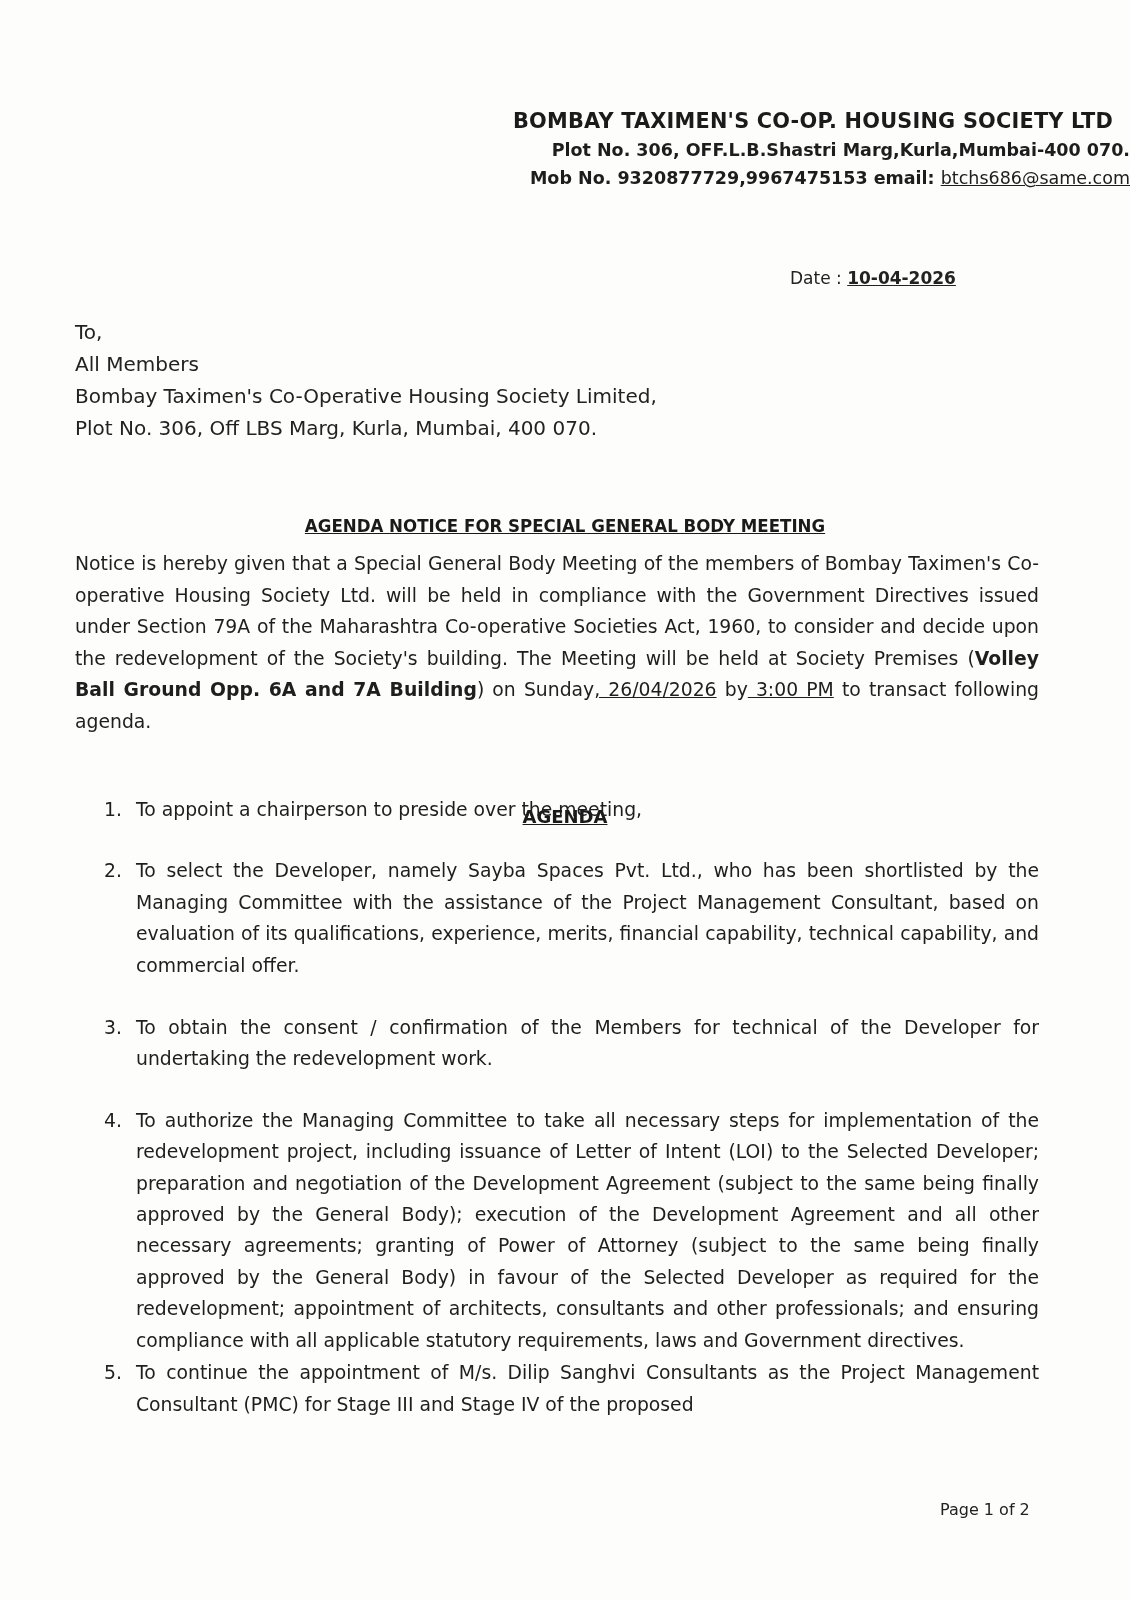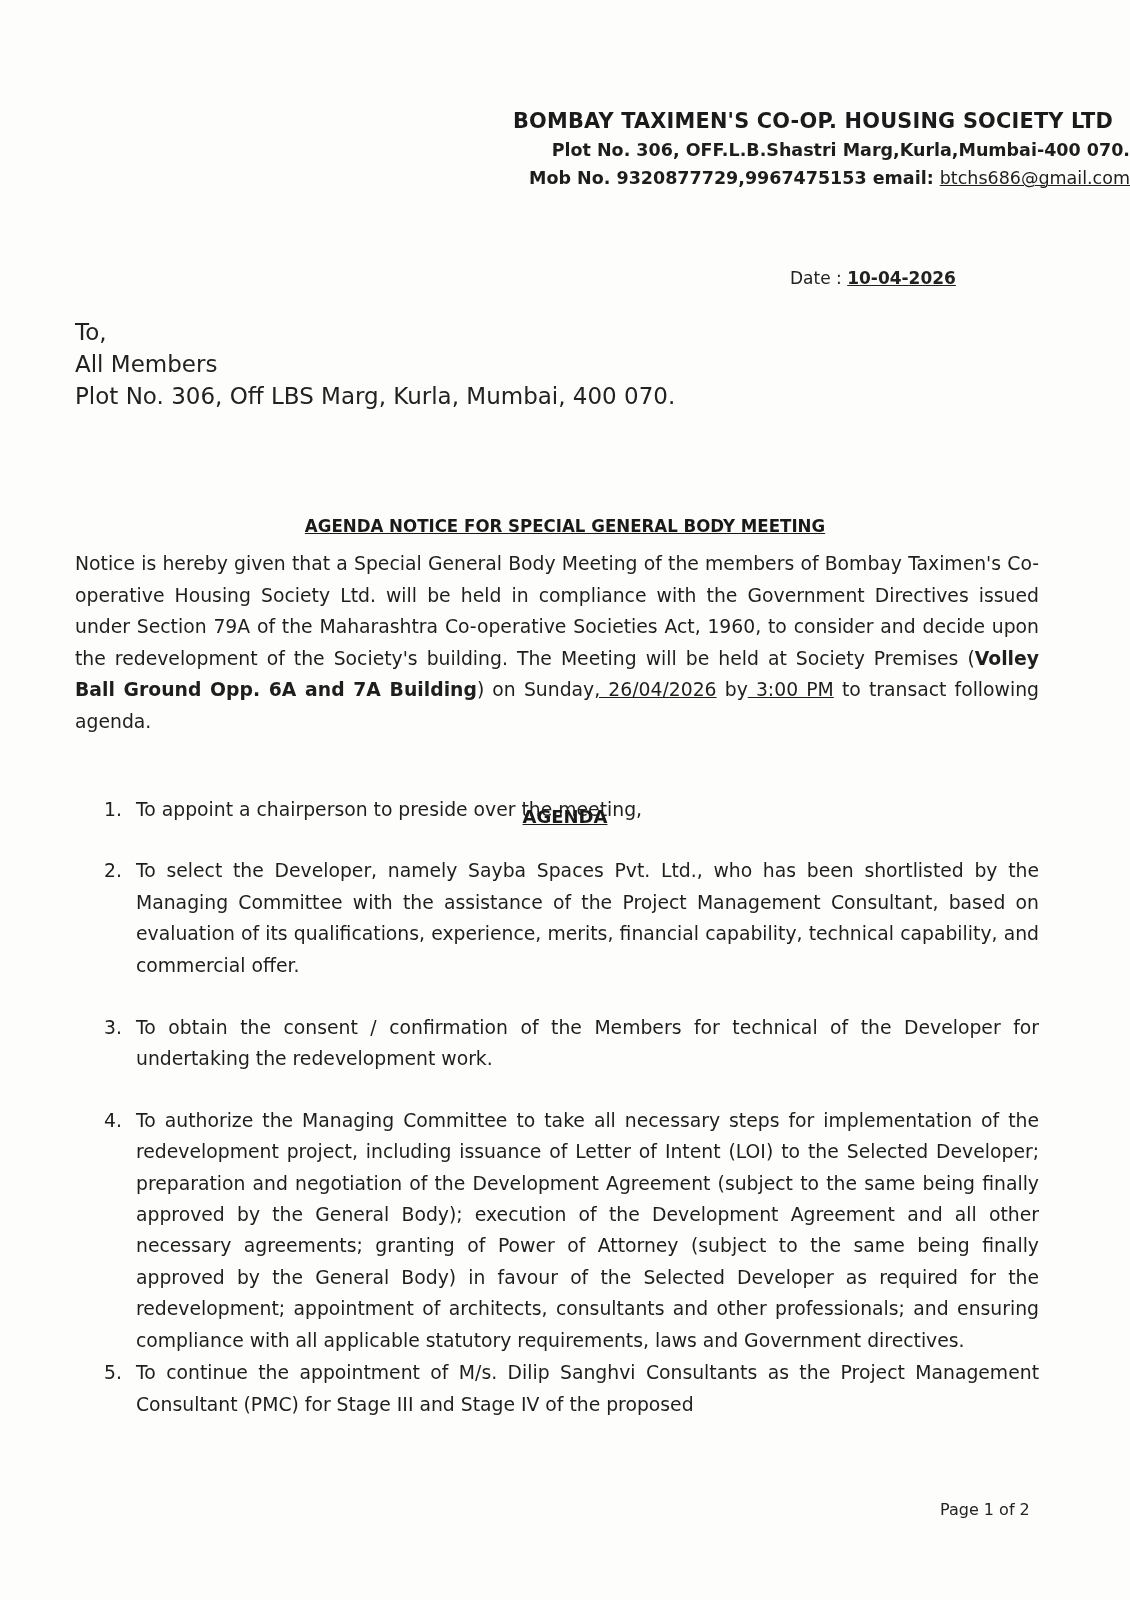--- a/index.html
+++ b/index.html
@@ -5,21 +5,21 @@
   html, body { margin: 0; padding: 0; background: #ffffff; }
   body { width: 1130px; height: 1600px; position: relative; overflow: hidden;
          font-family: "DejaVu Sans", "Liberation Sans", sans-serif; color: #1a1a1a; }
   .page { position: absolute; left: 0; top: 0; width: 1130px; height: 1600px; background: #fdfdfc; }
   .letterhead { position: absolute; top: 106px; left: 0; width: 1130px; text-align: right; }
   .lh-name { font-size: 21.5px; font-weight: bold; letter-spacing: 0.2px; color: #1b1b1b; line-height: 30px; transform: scaleX(0.97); }
   .lh-line { font-size: 17.5px; font-weight: bold; line-height: 28px; color: #1d1d1d; }
   .lh-email { text-decoration: underline; font-weight: normal; text-decoration-thickness: 1px; }
   .date { position: absolute; top: 268px; left: 790px; font-size: 17px; color: #222; }
   .date b { font-weight: bold; text-decoration: underline; }
-  .address { position: absolute; top: 316px; left: 75px; font-size: 23px; line-height: 32px; color: #222; }
+  .address { position: absolute; top: 316px; left: 75px; font-size: 20px; line-height: 32px; color: #222; }
   .notice-title { position: absolute; top: 516px; left: 0; width: 1130px; text-align: center;
                   font-size: 17.5px; font-weight: bold; text-decoration: underline; color: #1a1a1a; transform: scaleX(0.95); }
   .notice-body { position: absolute; top: 548px; left: 75px; width: 964px; font-size: 18.8px; line-height: 31.6px;
                  text-align: justify; color: #1e1e1e; }
   .notice-body .b { font-weight: bold; }
   .notice-body .u { text-decoration: underline; font-weight: normal; }
   .agenda-title { position: absolute; top: 766px; left: 0; width: 1130px; text-align: center; font-size: 18px;
                   font-weight: bold; text-decoration: underline; color: #1a1a1a; margin-top: 40px; }
   .agenda { position: absolute; top: 794px; left: 104px; width: 935px; font-size: 18.8px; line-height: 31.4px; color: #1e1e1e; }
   .item { display: flex; text-align: justify; }
@@ -32,28 +32,29 @@
   .page-no { position: absolute; top: 1500px; left: 940px; font-size: 16px; color: #222; }
 </style>
 </head>
 <body>
 
 <div class="page">
 
   <div class="letterhead">
     <div class="lh-name">BOMBAY TAXIMEN'S CO-OP. HOUSING SOCIETY LTD</div>
     <div class="lh-line">Plot No. 306, OFF.L.B.Shastri Marg,Kurla,Mumbai-400 070.</div>
-    <div class="lh-line"><span>Mob No. 9320877729,9967475153 email: </span><span class="lh-email">btchs686@gmail.com</span></div>
+    <div class="lh-line"><span>Mob No. 9320877729,9967475153 email: </span><span class="lh-email">btchs686@same.com</span></div>
   </div>
 
   <div class="date"><span>Date : </span><b>10-04-2026</b></div>
 
   <div class="address">
     <div>To,</div>
     <div>All Members</div>
+    <div>Bombay Taximen's Co-Operative Housing Society Limited,</div>
     <div>Plot No. 306, Off LBS Marg, Kurla, Mumbai, 400 070.</div>
   </div>
 
   <div class="notice-title">AGENDA NOTICE FOR SPECIAL GENERAL BODY MEETING</div>
 
   <div class="notice-body"><span>Notice is hereby given that a Special General Body Meeting of the members of Bombay Taximen's Co-operative Housing Society Ltd. will be held in compliance with the Government Directives issued under Section 79A of the Maharashtra Co-operative Societies Act, 1960, to consider and decide upon the redevelopment of the Society's building. The Meeting will be held at Society Premises (</span><span class="b">Volley Ball Ground Opp. 6A and 7A Building</span><span>) on Sunday</span><span class="u">, 26/04/2026</span><span> by</span><span class="u"> 3:00 PM</span><span> to transact following agenda.</span></div>
 
   <div class="agenda-title">AGENDA</div>
 
   <div class="agenda">

